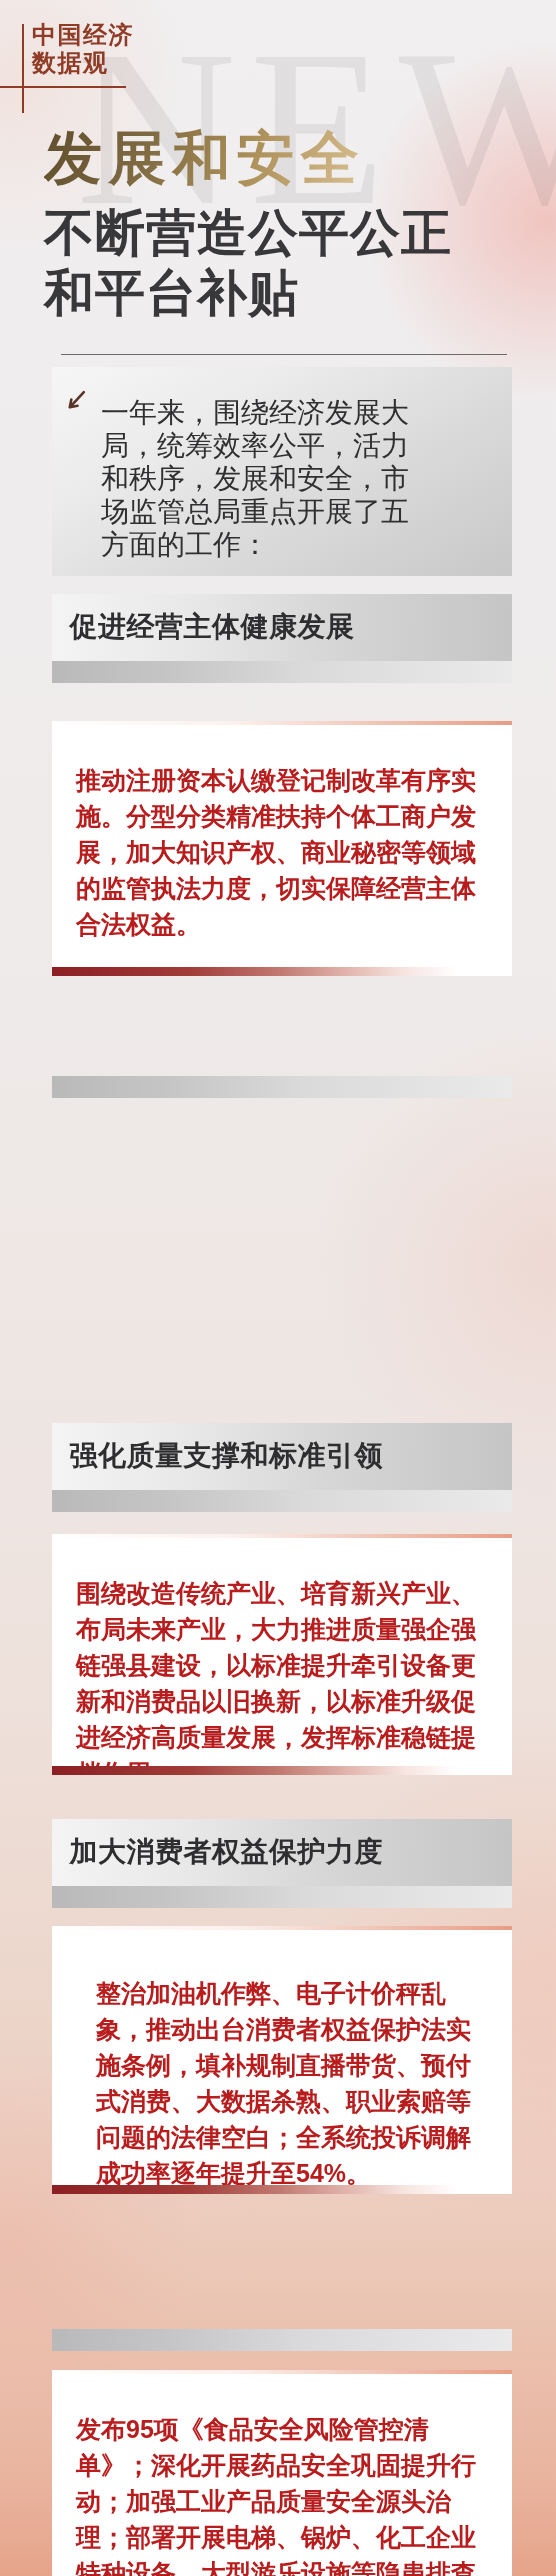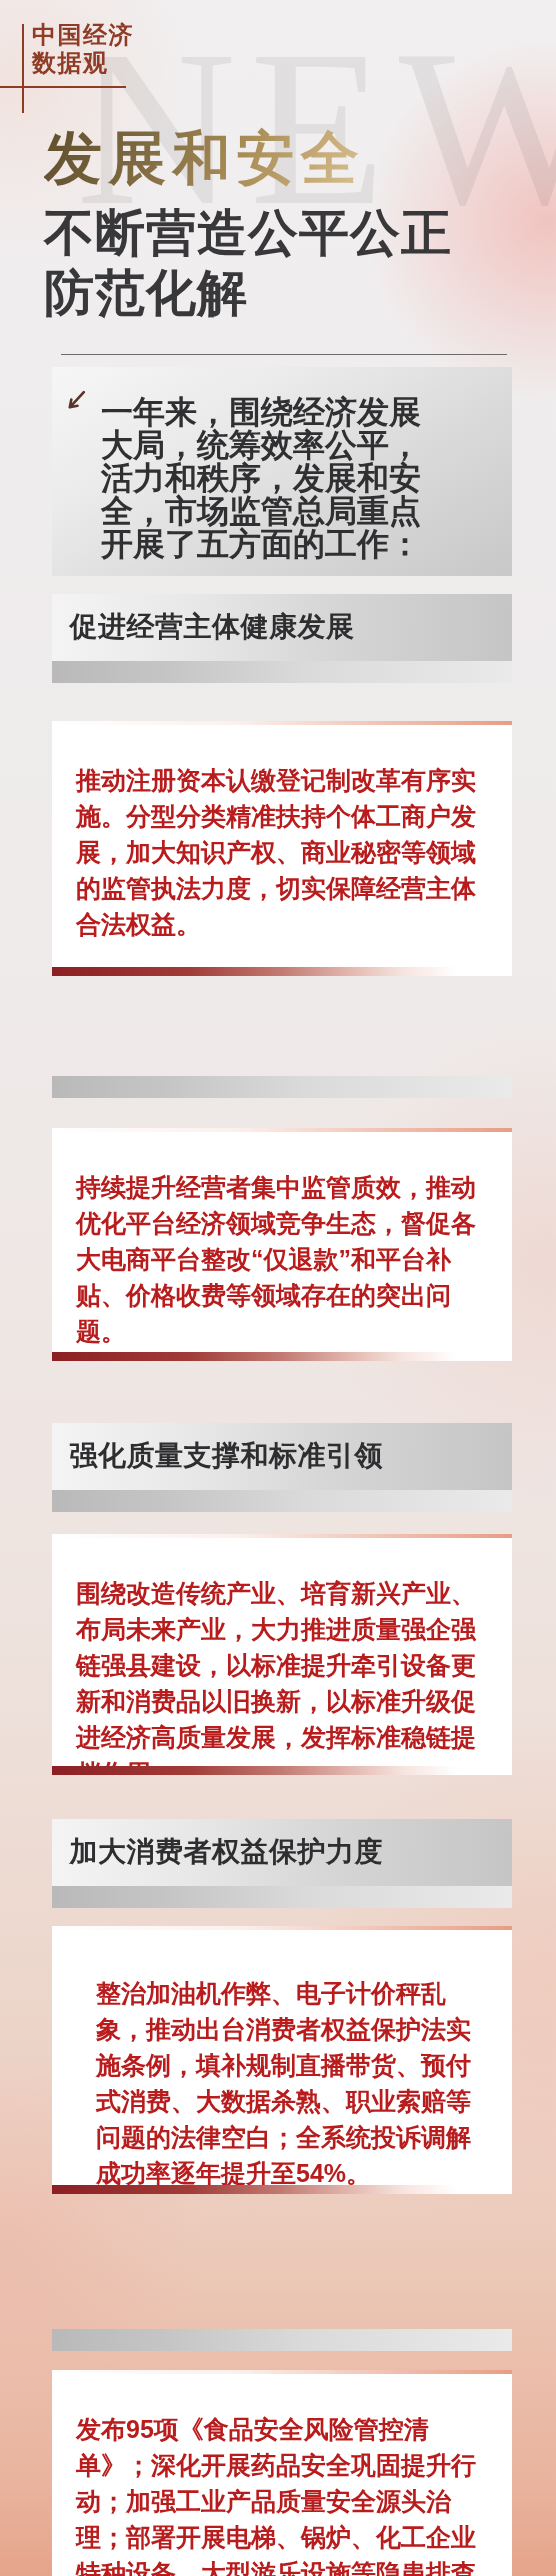--- a/index.html
+++ b/index.html
@@ -52,21 +52,21 @@
   .divider{position:absolute;left:61px;top:354px;width:446px;height:1px;background:#6e6a68;}
   
   .intro-card{
     position:absolute;left:52px;top:367px;width:460px;height:209px;
     background:linear-gradient(150deg,#f7f6f6 0%,#ecebeb 30%,#dcdbdb 60%,#c9c8c9 100%);
     overflow:hidden;
   }
   .intro-arrow{position:absolute;left:11.3px;top:20.6px;width:25px;height:25px;}
   .intro-text{
     position:absolute;left:49px;top:29px;width:334px;
-    font-size:32px;font-weight:700;line-height:33px;
+    font-size:28px;font-weight:400;line-height:33px;
     color:#303032;margin:0;
   }
   
   .band{
     position:absolute;left:52px;width:460px;
     background:linear-gradient(92deg,#f5f4f4 0%,#e9e8e8 30%,#d7d6d6 60%,#c6c5c6 100%);
     display:flex;align-items:center;
   }
   .band-label{
     padding-left:17.5px;max-width:371px;
@@ -108,44 +108,41 @@
   <div class="badge-vline"></div>
   <div class="badge-hline"></div>
   <div class="badge-text">
     <div>中国经济</div>
     <div>数据观</div>
   </div>
 
   <div class="title">发展和安全</div>
   <div class="subtitle">
     <div>不断营造公平公正</div>
-    <div>防范化解</div>
+    <div>和平台补贴</div>
   </div>
 
   <div class="divider"></div>
 
   <div class="intro-card">
     <svg class="intro-arrow" viewBox="0 0 48 48">
       <path d="M40 8 L13 37 M13 37 L16 22 M13 37 L28 34" fill="none" stroke="#5a332a" stroke-width="5" stroke-linecap="round" stroke-linejoin="round"></path>
     </svg>
     <p class="intro-text">一年来，围绕经济发展大局，统筹效率公平，活力和秩序，发展和安全，市场监管总局重点开展了五方面的工作：</p>
   </div>
 
   <div class="band" style="top:594px;height:67px">
     <div class="band-label">促进经营主体健康发展</div>
   </div>
   <div class="band-strip" style="top:661px"></div>
   <div class="card" style="top:721px;height:255px">
     <p class="card-text">推动注册资本认缴登记制改革有序实施。分型分类精准扶持个体工商户发展，加大知识产权、商业秘密等领域的监管执法力度，切实保障经营主体合法权益。</p>
   </div>
 
   <div class="band-strip" style="top:1076px"></div>
-  <div class="card" style="top:1128px;height:233px">
-    <p class="card-text">持续提升经营者集中监管质效，推动优化平台经济领域竞争生态，督促各大电商平台整改“仅退款”和平台补贴、价格收费等领域存在的突出问题。</p>
-  </div>
 
   <div class="band" style="top:1423px;height:67px">
     <div class="band-label">强化质量支撑和标准引领</div>
   </div>
   <div class="band-strip" style="top:1490px"></div>
   <div class="card" style="top:1534px;height:241px">
     <p class="card-text">围绕改造传统产业、培育新兴产业、布局未来产业，大力推进质量强企强链强县建设，以标准提升牵引设备更新和消费品以旧换新，以标准升级促进经济高质量发展，发挥标准稳链提档作用。</p>
   </div>
 
   <div class="band" style="top:1819px;height:67px">

